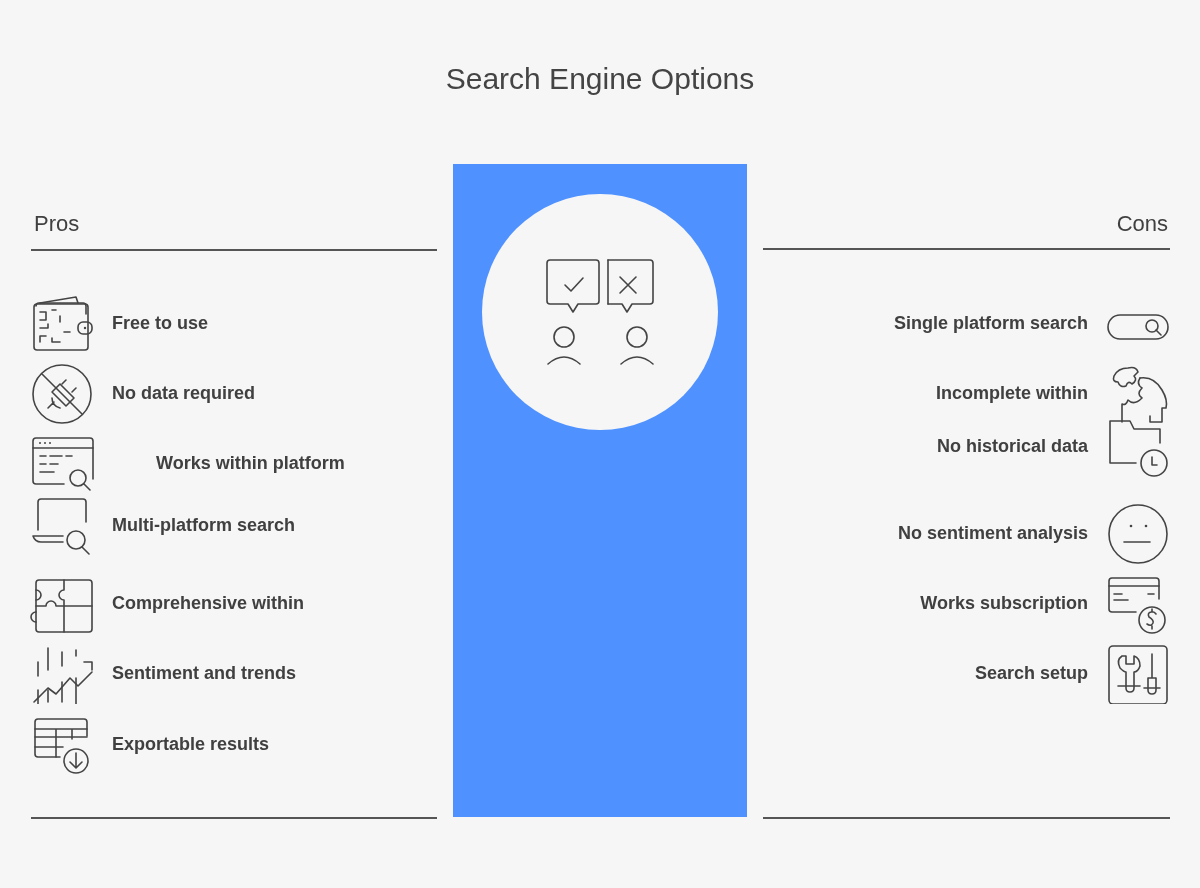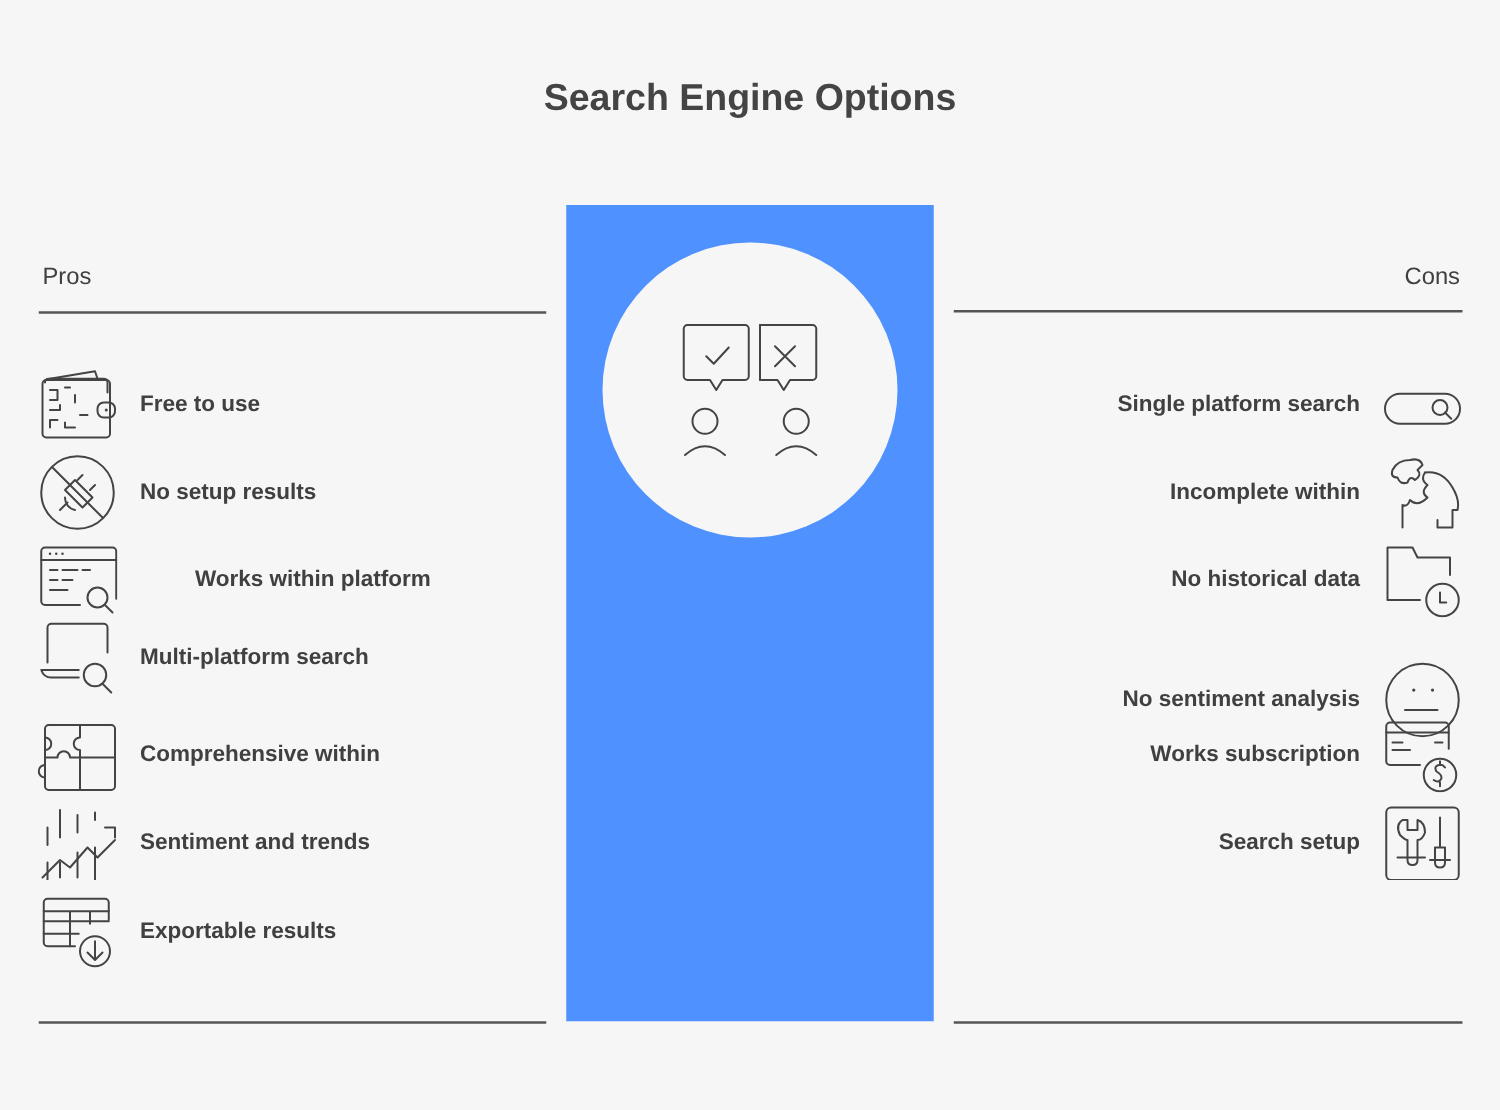--- a/index.html
+++ b/index.html
@@ -6,24 +6,24 @@
     body {
       width: 1200px; height: 888px;
       background: #f7f6f7;
       position: relative;
       overflow: hidden;
       font-family: "Liberation Sans", "DejaVu Sans", sans-serif;
       color: #404040;
     }
     .title {
       position: absolute; left: 0; top: 62px; width: 1200px;
-      text-align: center; font-size: 30px; font-weight: bold; color: #444444;
+      text-align: center; font-size: 30px; font-weight: normal; color: #444444;
     }
     .col-header {
-      position: absolute; top: 211px; font-size: 19px; color: #404040;
+      position: absolute; top: 211px; font-size: 22px; color: #404040;
     }
     .hdr-pros { left: 34px; }
     .hdr-cons { right: 32px; }
     .rule {
       position: absolute; height: 2px; background: #555;
     }
     .center-bar {
       position: absolute; left: 453px; top: 164px; width: 294px; height: 653px;
       background: #4f92ff;
     }
@@ -86,21 +86,21 @@
 </div>
 
 <div class="item pro" style="top:362px;">
   <svg class="icon" viewBox="0 0 64 62">
     <circle class="s" cx="32" cy="32" r="29"></circle>
     <path class="s" d="M12 12 l40 40"></path>
     <path class="s" d="M30 22 l14 14 l-8 8 l-14 -14 z"></path>
     <path class="s" d="M36 18 l-4 4 M46 26 l-4 4"></path>
     <path class="s" d="M22 36 a10 10 0 0 0 8 10 M18 46 l6 -6"></path>
   </svg>
-  <span class="label">No setup results</span>
+  <span class="label">No data required</span>
 </div>
 
 <div class="item pro" style="top:432px;gap:44px;">
   <svg class="icon" viewBox="0 0 64 62">
     <path class="s" d="M34 52 h-28 a3 3 0 0 1 -3 -3 v-40 a3 3 0 0 1 3 -3 h54 a3 3 0 0 1 3 3 v38"></path>
     <path class="s" d="M3 16 h60"></path>
     <circle cx="10" cy="11" r="1" fill="#444"></circle>
       <circle cx="15" cy="11" r="1" fill="#444"></circle>
       <circle cx="20" cy="11" r="1" fill="#444"></circle>
     <path class="s" d="M10 24 h6 M20 24 h12 M36 24 h6 M10 32 h6 M20 32 h8 M10 40 h14"></path>
@@ -162,30 +162,30 @@
 
 <div class="item con" style="top:362px;">
   <svg class="icon" viewBox="0 0 64 62">
     <path class="s" d="M8 14 q4 -8 14 -8 q8 -2 10 4 l-4 4 q4 4 -2 8 q-4 -4 -6 2 q-6 2 -8 -4 q-6 0 -4 -6 z"></path>
     <path class="s" d="M34 16 q14 -2 22 12 q6 10 4 18 l-4 0 v14 h-12 v-6"></path>
     <path class="s" d="M34 16 q-4 6 2 10 q-6 6 0 10 q-8 8 -14 2 q-2 6 -6 4 v18"></path>
   </svg>
   <span class="label">Incomplete within</span>
 </div>
 
-<div class="item con" style="top:432px;margin-left:24px;">
+<div class="item con" style="top:415px;margin-left:24px;">
   <svg class="icon" viewBox="0 0 64 62">
     <path class="s" d="M30 48 h-26 v-42 h20 l4 8 h26 v14"></path>
     <circle class="s" cx="48" cy="48" r="13"></circle>
     <path class="s" d="M46 42 v8 h5"></path>
   </svg>
   <span class="label">No historical data</span>
 </div>
 
-<div class="item con" style="top:528px;text-align:center;">
+<div class="item con" style="top:502px;text-align:center;">
   <svg class="icon" viewBox="0 0 64 62">
     <circle class="s" cx="32" cy="32" r="29"></circle>
     <circle cx="25" cy="24" r="1.3" fill="#444"></circle>
     <circle cx="40" cy="24" r="1.3" fill="#444"></circle>
     <path class="s" d="M18 40 h26"></path>
   </svg>
   <span class="label">No sentiment analysis</span>
 </div>
 
 <div class="item con" style="top:572px;">

